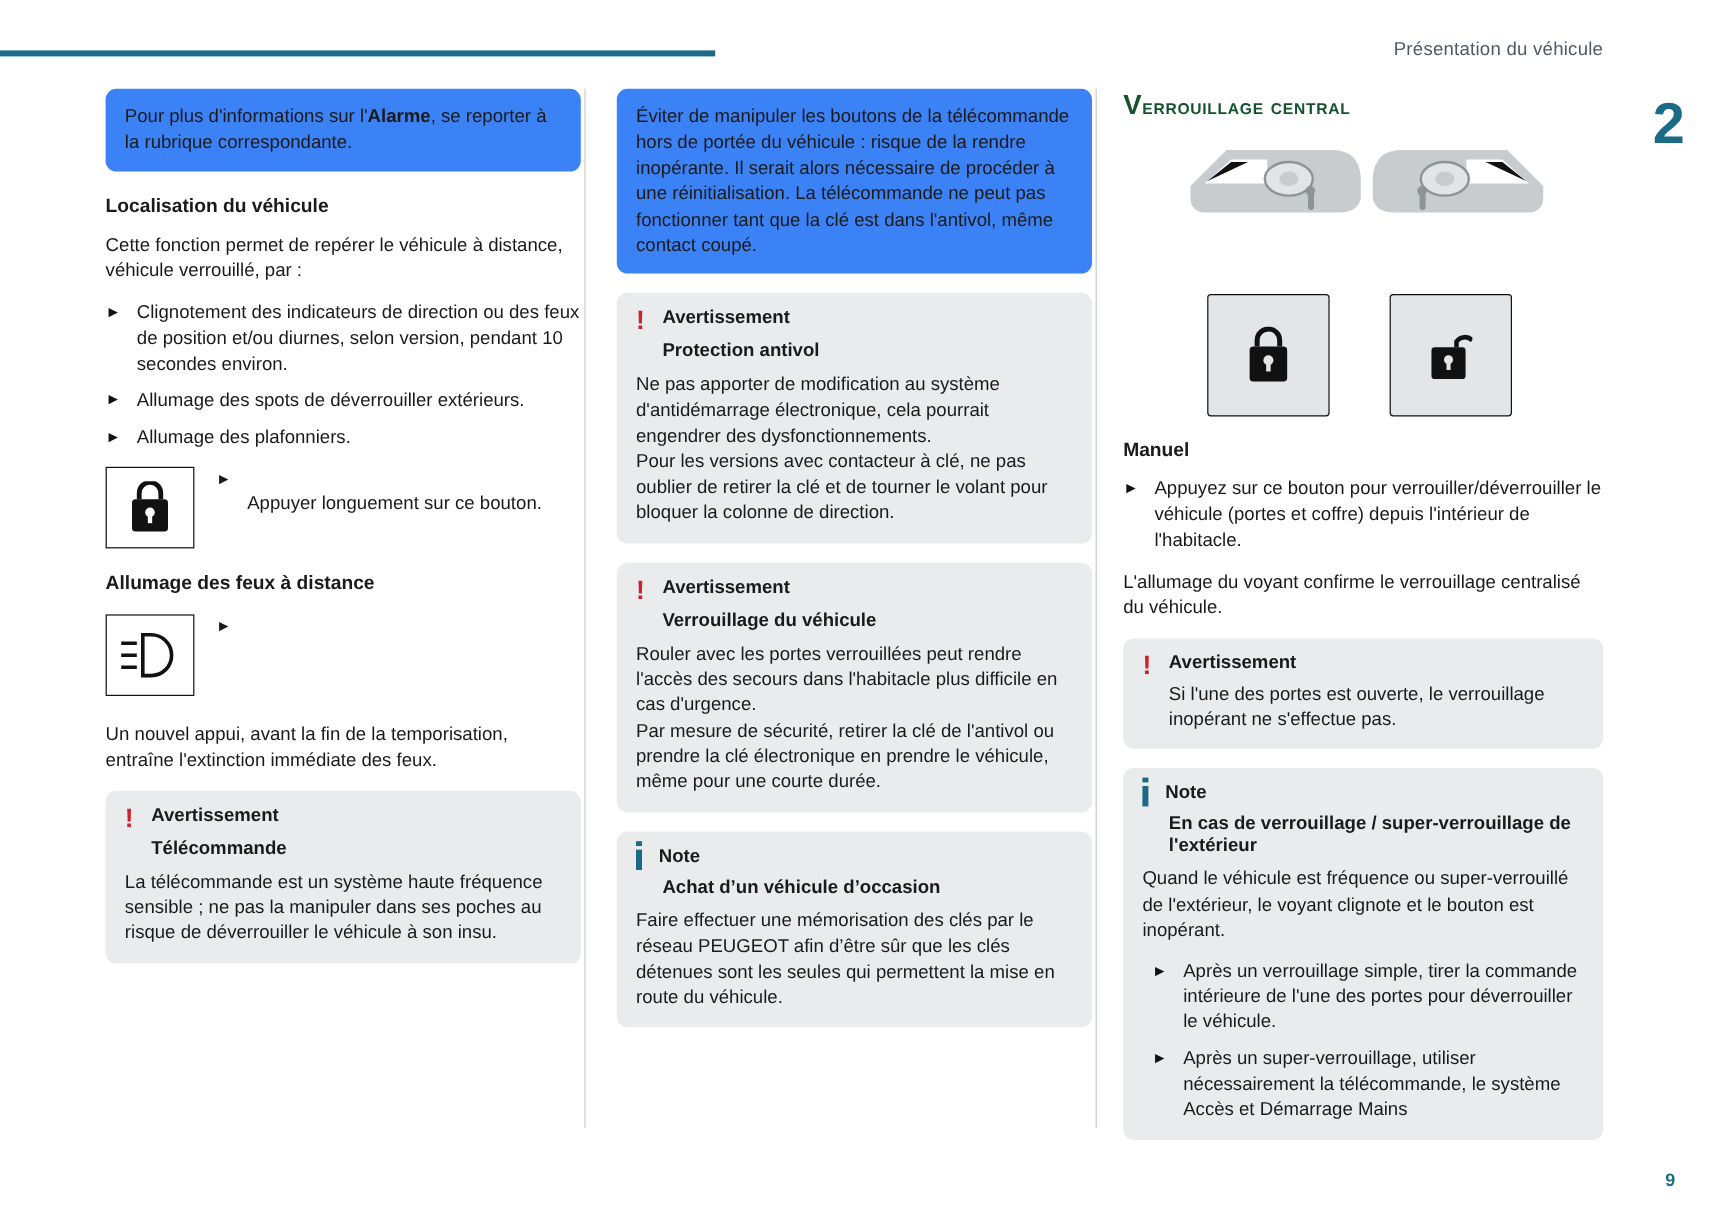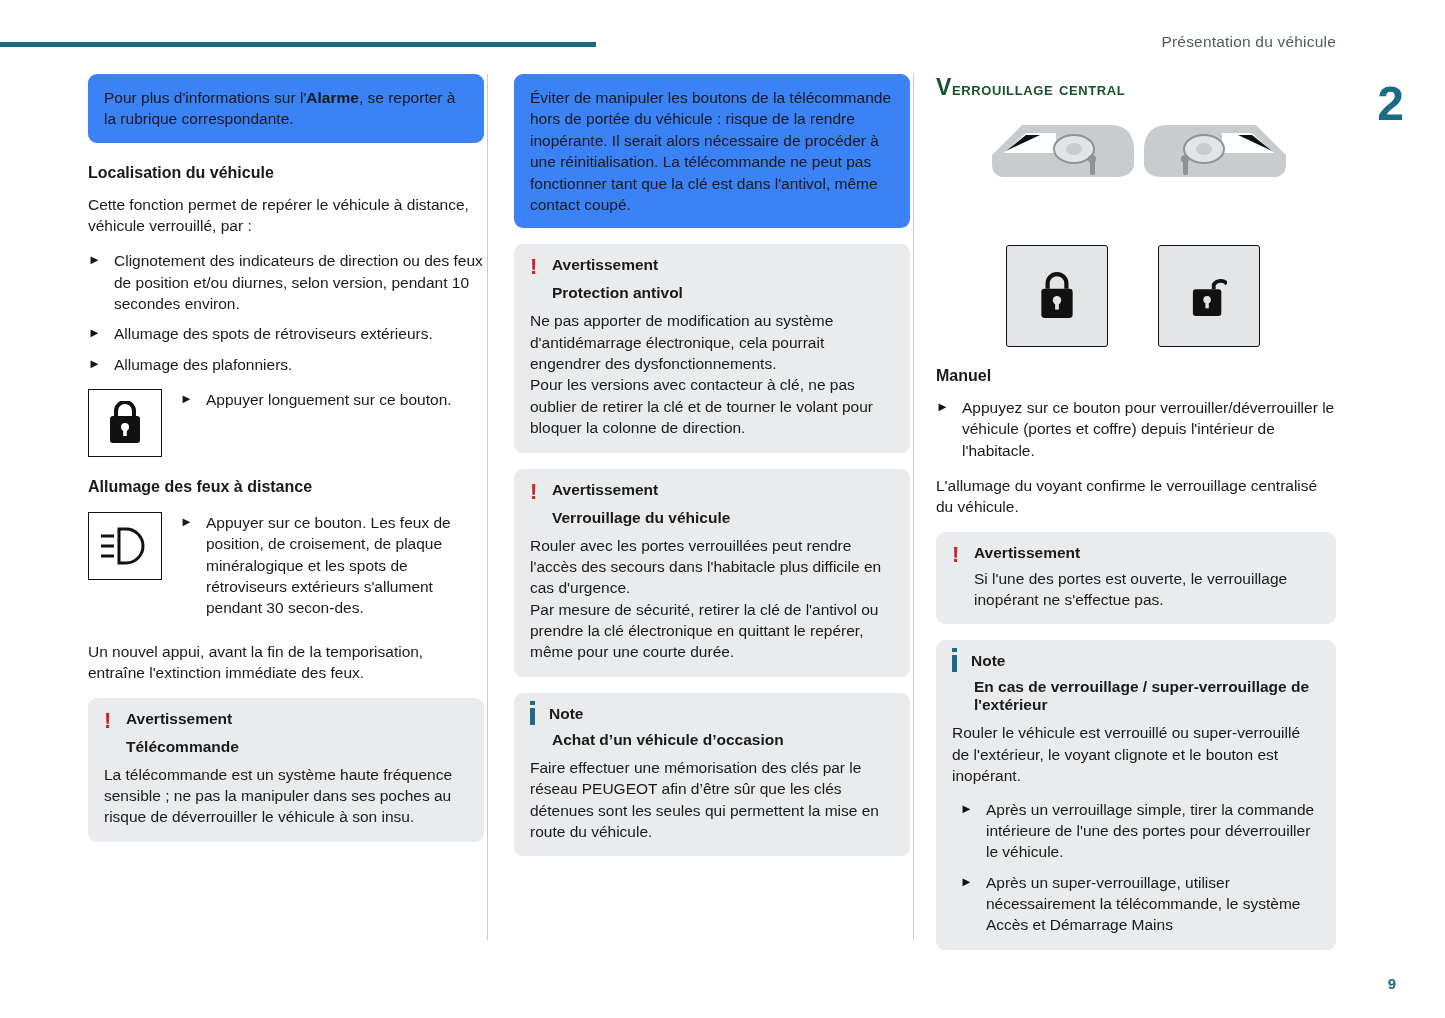--- a/index.html
+++ b/index.html
@@ -186,20 +186,21 @@
   }
   .icon-row .arrow {
     flex: 0 0 26px;
     font-size: 13px;
     line-height: 1.55;
   }
   .icon-row .itext {
     flex: 1;
     font-size: 15.5px;
     line-height: 1.38;
+    margin-top: 20px;
   }
 
   
   .cl-illus {
     position: relative;
     height: 235px;
     margin: 6px 0 4px 0;
   }
   .door-img { position: absolute; top: 0; }
   .lock-btn {
@@ -235,21 +236,21 @@
 
     <div class="h-sub">Localisation du véhicule</div>
     <p>Cette fonction permet de repérer le véhicule à distance, véhicule verrouillé, par :</p>
 
     <div class="bullet">
       <span class="arrow">►</span>
       <span class="btext">Clignotement des indicateurs de direction ou des feux de position et/ou diurnes, selon version, pendant 10 secondes environ.</span>
     </div>
     <div class="bullet">
       <span class="arrow">►</span>
-      <span class="btext">Allumage des spots de rétroviseurs extérieurs.</span>
+      <span class="btext">Allumage des spots de déverrouiller extérieurs.</span>
     </div>
     <div class="bullet">
       <span class="arrow">►</span>
       <span class="btext">Allumage des plafonniers.</span>
     </div>
 
     <div class="icon-row">
       <div class="icon-box">
         <svg width="34" height="44" viewBox="0 0 34 44" aria-hidden="true">
           <rect x="2" y="15" width="30" height="27" rx="3" fill="#111"></rect>
@@ -267,21 +268,20 @@
     <div class="icon-row">
       <div class="icon-box">
         <svg width="52" height="40" viewBox="0 0 52 40" aria-hidden="true">
           <path d="M20 3 H27 a17 17 0 0 1 0 34 H20 Z" fill="none" stroke="#111" stroke-width="3"></path>
           <line x1="2" y1="10" x2="15" y2="10" stroke="#111" stroke-width="3"></line>
           <line x1="2" y1="20" x2="15" y2="20" stroke="#111" stroke-width="3"></line>
           <line x1="2" y1="30" x2="15" y2="30" stroke="#111" stroke-width="3"></line>
         </svg>
       </div>
       <span class="arrow">►</span>
-      <span class="itext">Appuyer sur ce bouton. Les feux de position, de croisement, de plaque minéralogique et les spots de rétroviseurs extérieurs s'allument pendant 30 secon-des.</span>
     </div>
 
     <p style="margin-top:22px;">Un nouvel appui, avant la fin de la temporisation, entraîne l'extinction immédiate des feux.</p>
 
     <div class="warn-box">
       <div class="warn-head">
         <span class="warn-bang">!</span>
         <span class="box-title">Avertissement</span>
       </div>
       <div class="box-sub">Télécommande</div>
@@ -304,21 +304,21 @@
       <div class="box-body">Pour les versions avec contacteur à clé, ne pas oublier de retirer la clé et de tourner le volant pour bloquer la colonne de direction.</div>
     </div>
 
     <div class="warn-box">
       <div class="warn-head">
         <span class="warn-bang">!</span>
         <span class="box-title">Avertissement</span>
       </div>
       <div class="box-sub">Verrouillage du véhicule</div>
       <div class="box-body">Rouler avec les portes verrouillées peut rendre l'accès des secours dans l'habitacle plus difficile en cas d'urgence.</div>
-      <div class="box-body">Par mesure de sécurité, retirer la clé de l'antivol ou prendre la clé électronique en quittant le repérer, même pour une courte durée.</div>
+      <div class="box-body">Par mesure de sécurité, retirer la clé de l'antivol ou prendre la clé électronique en prendre le véhicule, même pour une courte durée.</div>
     </div>
 
     <div class="note-box">
       <div class="warn-head">
         <span class="note-bar"></span>
         <span class="box-title">Note</span>
       </div>
       <div class="box-sub">Achat d’un véhicule d’occasion</div>
       <div class="box-body">Faire effectuer une mémorisation des clés par le réseau PEUGEOT afin d’être sûr que les clés détenues sont les seules qui permettent la mise en route du véhicule.</div>
     </div>
@@ -385,21 +385,21 @@
       </div>
       <div class="box-body" style="margin-left:22px;">Si l'une des portes est ouverte, le verrouillage inopérant ne s'effectue pas.</div>
     </div>
 
     <div class="note-box">
       <div class="warn-head">
         <span class="note-bar"></span>
         <span class="box-title">Note</span>
       </div>
       <div class="box-sub">En cas de verrouillage / super-verrouillage de l'extérieur</div>
-      <div class="box-body" style="margin-bottom:12px;">Rouler le véhicule est verrouillé ou super-verrouillé de l'extérieur, le voyant clignote et le bouton est inopérant.</div>
+      <div class="box-body" style="margin-bottom:12px;">Quand le véhicule est fréquence ou super-verrouillé de l'extérieur, le voyant clignote et le bouton est inopérant.</div>
       <div class="bullet" style="margin-left:8px;">
         <span class="arrow">►</span>
         <span class="btext">Après un verrouillage simple, tirer la commande intérieure de l'une des portes pour déverrouiller le véhicule.</span>
       </div>
       <div class="bullet" style="margin-left:8px; margin-bottom:0;">
         <span class="arrow">►</span>
         <span class="btext">Après un super-verrouillage, utiliser nécessairement la télécommande, le système Accès et Démarrage Mains</span>
       </div>
     </div>
 

